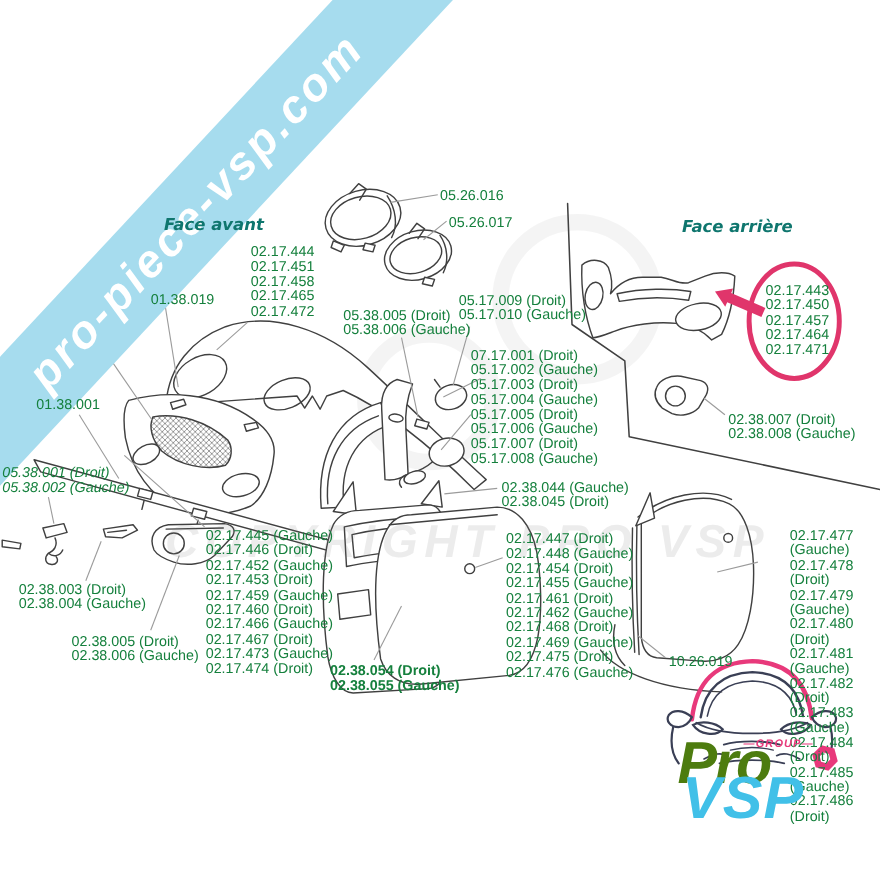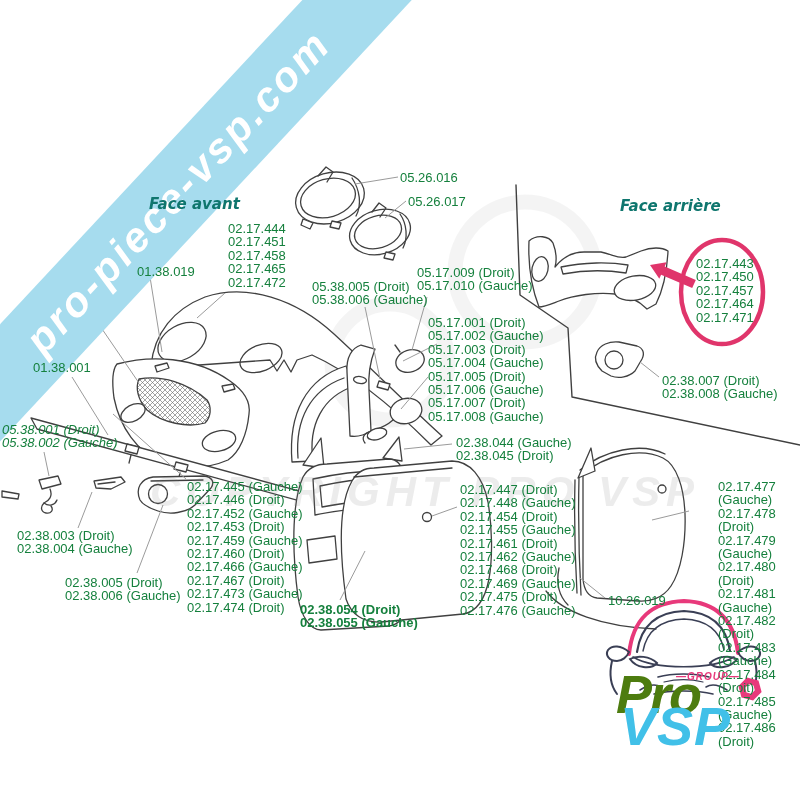--- a/index.html
+++ b/index.html
@@ -225,21 +225,21 @@
 02.17.451
 02.17.458
 02.17.465
 02.17.472</div>
   <div class="lbl" style="left:400px;top:171px;">05.26.016</div>
   <div class="lbl" style="left:408px;top:195px;">05.26.017</div>
   <div class="lbl" style="left:312px;top:280px;">05.38.005 (Droit)
 05.38.006 (Gauche)</div>
   <div class="lbl" style="left:417px;top:266px;">05.17.009 (Droit)
 05.17.010 (Gauche)</div>
-  <div class="lbl" style="left:428px;top:316px;">05.17.001 (Droit)
+  <div class="lbl" style="left:428px;top:316px;">07.17.001 (Droit)
 05.17.002 (Gauche)
 05.17.003 (Droit)
 05.17.004 (Gauche)
 05.17.005 (Droit)
 05.17.006 (Gauche)
 05.17.007 (Droit)
 05.17.008 (Gauche)</div>
   <div class="lbl" style="left:696px;top:257px;">02.17.443
 02.17.450
 02.17.457

